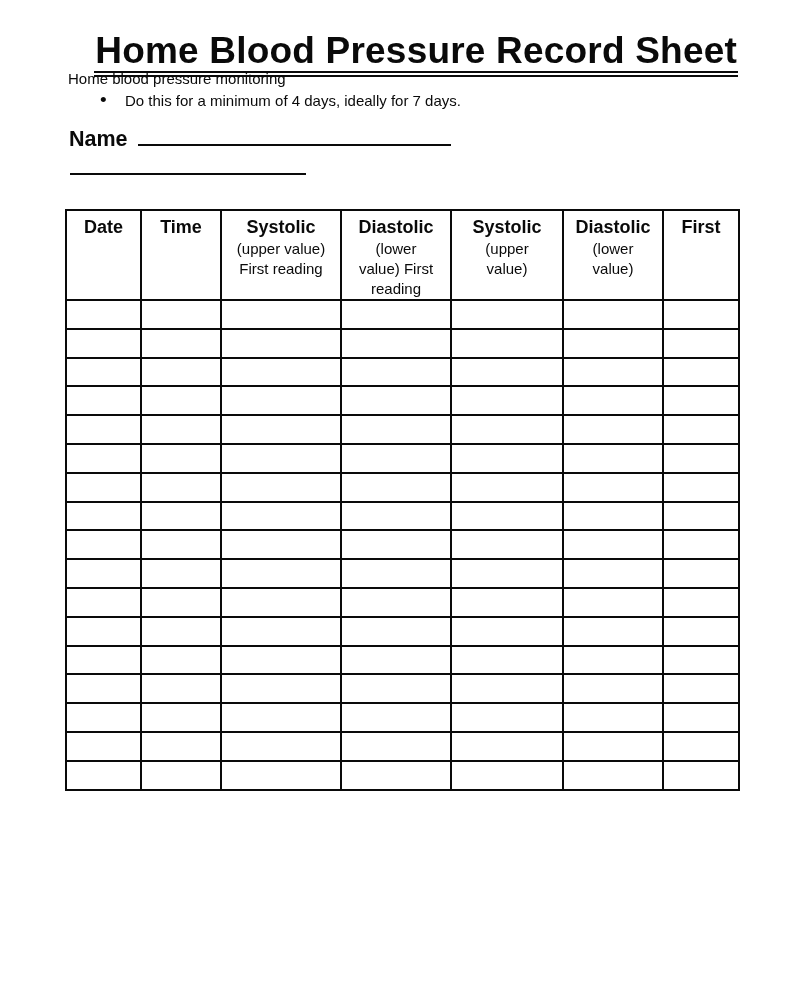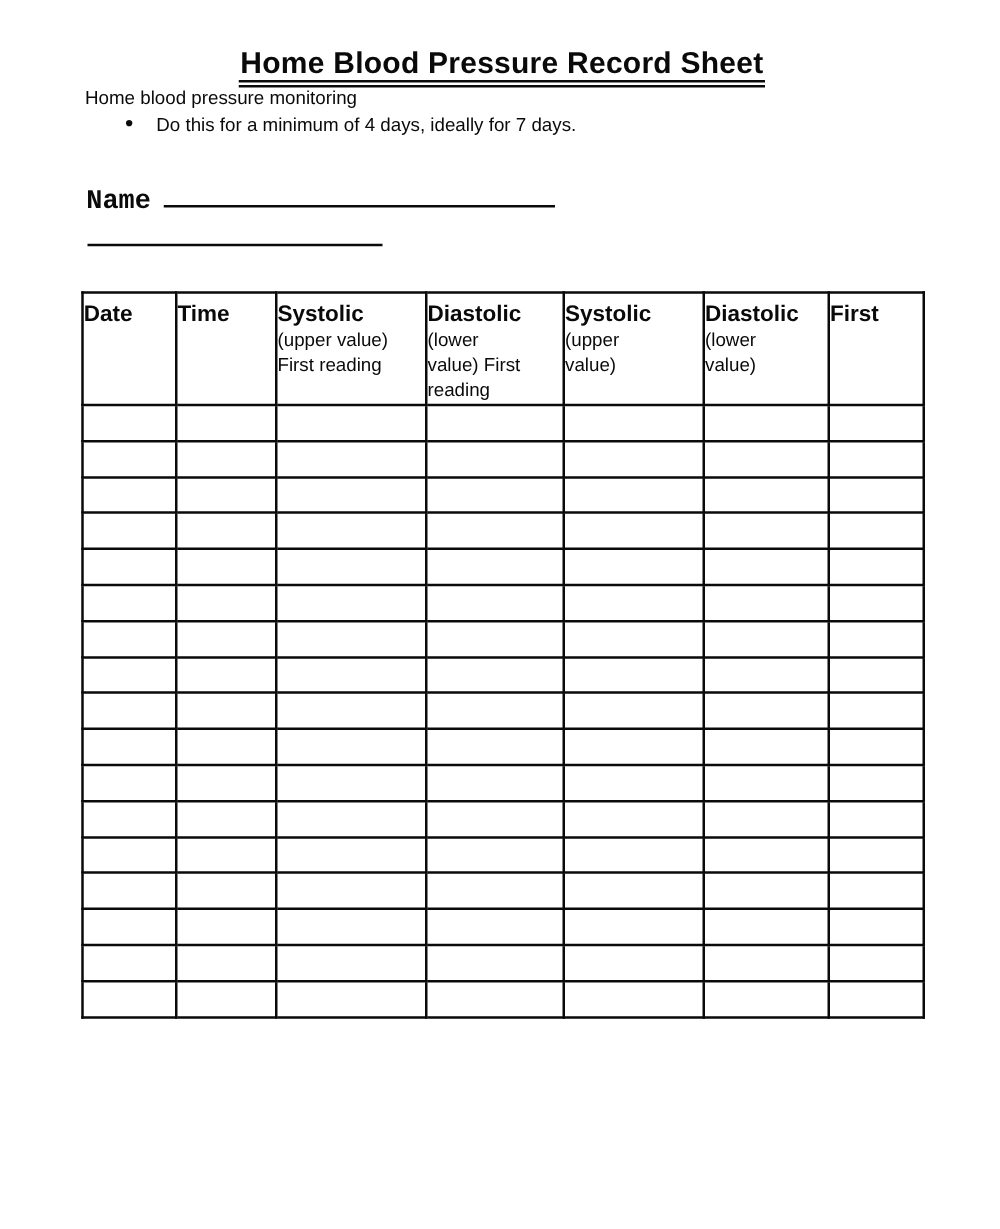--- a/index.html
+++ b/index.html
@@ -13,22 +13,22 @@
     box-sizing: border-box;
     padding: 28px 62px 0 65px;
     font-family: "Liberation Sans", sans-serif;
     color: #0a0a0a;
     background: #ffffff;
     overflow: hidden;
   }
   
   .title {
     margin: 6px 0 0 0;
-    text-align: center;
-    font-size: 24px;
+    text-align: right;
+    font-size: 37px;
     font-weight: bold;
     line-height: 34px;
     letter-spacing: 0.2px;
   }
   .title-underline {
     border-bottom: 6px double #0a0a0a;
     padding: 0 1px 0px 1px;
   }
   
   .intro {
@@ -50,22 +50,21 @@
   }
   li.bullet::before {
     content: "\2022";
     position: absolute;
     left: -25px;
     top: -1px;
     font-size: 19px;
   }
   
   .fields {
-    margin-top: 33px;
-    font-family: Liberation Mono, monospace;
+    margin-top: 13px;
   }
   .field-line {
     font-size: 21.5px;
     font-weight: bold;
     line-height: 28px;
     white-space: nowrap;
     margin-left: 4px;
   }
   .write-line {
     display: inline-block;
@@ -85,21 +84,21 @@
   table.record th,
   table.record td {
     border: 2px solid #0a0a0a;
     padding: 0;
   }
   table.record thead th {
     box-sizing: border-box;
     height: 89px;
     vertical-align: top;
     padding-top: 4px;
-    text-align: left;
+    text-align: center;
   }
   .col-main {
     font-size: 18px;
     font-weight: bold;
     line-height: 24px;
   }
   .col-sub {
     font-size: 15px;
     font-weight: normal;
     line-height: 20px;

